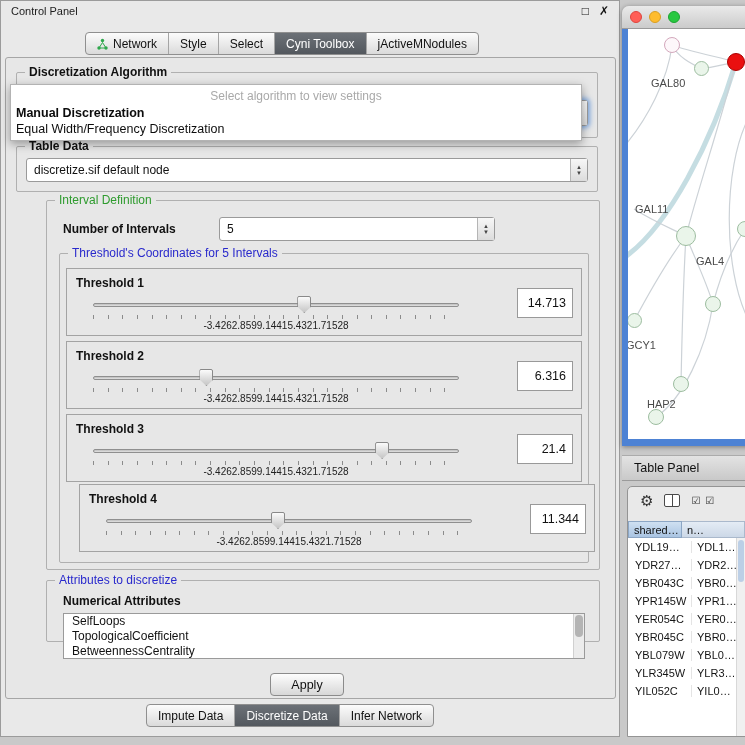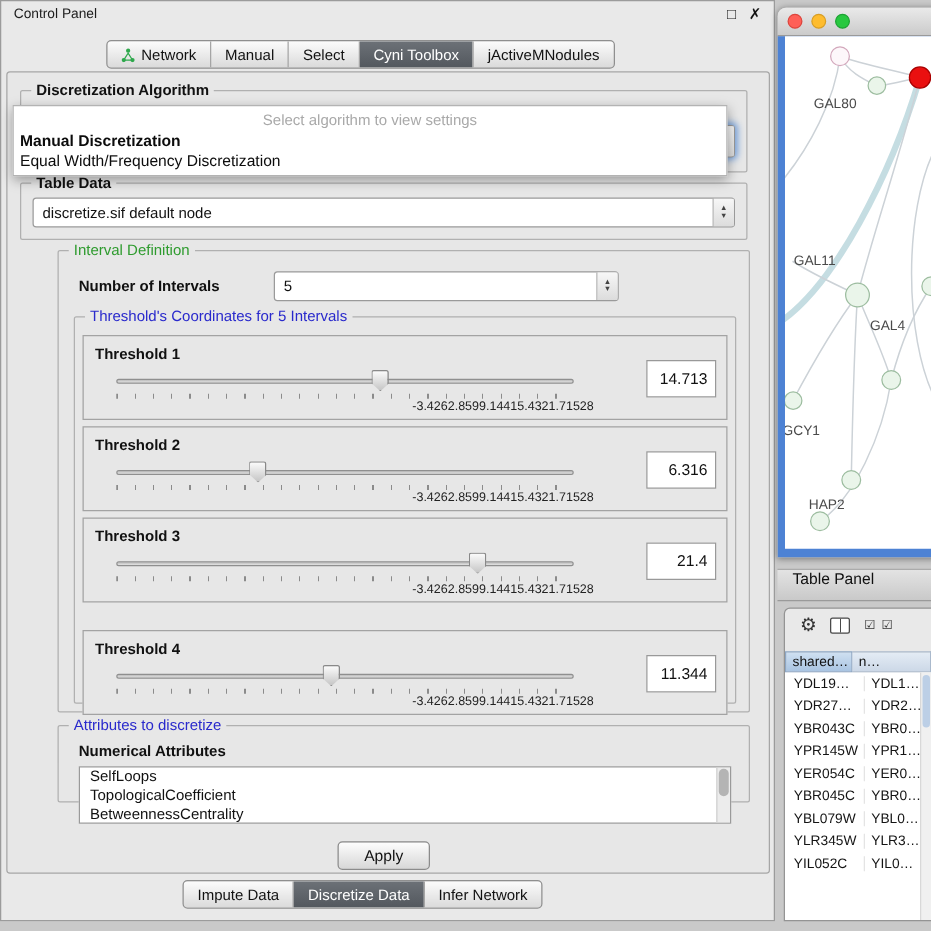--- a/index.html
+++ b/index.html
@@ -59,21 +59,21 @@
   .track { position:absolute; left:0; right:0; top:8px; height:4px;
            background:linear-gradient(#bdbdbd,#e3e3e3); border:1px solid #8f8f8f;
            border-radius:3px; }
   .thumb { position:absolute; top:1px; width:14px; height:17px;
            background:linear-gradient(#fbfbfb,#c6c6c6); border:1px solid #898989;
            clip-path:polygon(0 0,100% 0,100% 62%,50% 100%,0 62%);
            border-radius:2px; }
   .ticks { position:absolute; left:26px; top:46px; width:366px; height:4px;
            background-image:repeating-linear-gradient(90deg,#8b8b8b 0 1px,transparent 1px 14.64px); }
   .scale { position:absolute; left:10px; top:51px; width:398px; display:flex;
-           justify-content:flex-end; font-size:10px; color:#222; }
+           justify-content:center; font-size:10px; color:#222; }
   .value-box { position:absolute; right:8px; top:19px; width:56px; height:30px;
                background:#fff; border:1px solid #999; font-size:12.5px; color:#111;
                display:flex; align-items:center; justify-content:flex-end;
                padding-right:6px; }
 
   .bold-label { position:absolute; font-size:12px; font-weight:bold; color:#111; }
 
   .listbox { position:absolute; background:#fff; border:1px solid #9a9a9a;
              overflow:hidden; }
   .list-item { font-size:12px; color:#111; padding-left:8px; height:15px;
@@ -106,21 +106,21 @@
   .node { position:absolute; border-radius:50%; z-index:2; }
   .node.green { background:#eaf5ea; border:1.5px solid #9dbda0; }
   .node.pale  { background:#fdf7fa; border:1.5px solid #d3a8bc; }
   .node.red   { background:#ea1010; border:1.5px solid #aa0000; }
   .net-label { position:absolute; font-size:11px; color:#4a4a4a; z-index:3;
                white-space:nowrap; }
 
   
   .tp-header { position:absolute; left:622px; top:455px; width:123px; height:26px;
                background:linear-gradient(#e3e3e3,#c9c9c9); border-top:1px solid #ababab;
-               border-bottom:1px solid #9a9a9a; display:flex; align-items:flex-start;
+               border-bottom:1px solid #9a9a9a; display:flex; align-items:center;
                padding-left:12px; font-size:12.5px; color:#111; }
   .tablewin { position:absolute; left:627px; top:486px; width:119px; height:251px;
               background:#e9e9e9; border:1px solid #949494; border-radius:5px 0 0 0;
               overflow:hidden; }
   .tw-toolbar { height:26px; display:flex; align-items:center; gap:11px;
                 padding-left:12px; }
   .gear { font-size:15px; color:#333; line-height:1; }
   .col-icon { width:16px; height:13px; border:1px solid #4a4a4a; border-radius:2px;
               background:linear-gradient(90deg,#fff 7px,#4a4a4a 7px 8px,#fff 8px); }
   .checks { font-size:10px; color:#333; letter-spacing:1px; white-space:nowrap; }
@@ -160,21 +160,21 @@
       <div class="seg">
         <svg width="11" height="12" viewBox="0 0 11 12">
           <path d="M2 10 L5.5 4.5 L9 10 M2 10 L9 10" stroke="#2ea84c" stroke-width="1" fill="none"></path>
           <circle cx="5.5" cy="2.5" r="1.7" fill="#2ea84c"></circle>
           <circle cx="2" cy="10" r="1.7" fill="#2ea84c"></circle>
           <circle cx="9" cy="10" r="1.7" fill="#2ea84c"></circle>
         </svg>
         <span>Network</span>
       </div>
       <div class="seg">
-        <span>Manual</span>
+        <span>Style</span>
       </div>
       <div class="seg">
         <span>Select</span>
       </div>
       <div class="seg selected">
         <span>Cyni Toolbox</span>
       </div>
       <div class="seg">
         <span>jActiveMNodules</span>
       </div>
@@ -272,21 +272,21 @@
               <span>-3.426</span>
               <span>2.859</span>
               <span>9.144</span>
               <span>15.43</span>
               <span>21.715</span>
               <span>28</span>
             </div>
             <div class="value-box">21.4</div>
           </div>
 
-          <div class="thr-panel" style="top:250px;">
+          <div class="thr-panel" style="top:230px;margin-left:13px;">
             <div class="thr-label">Threshold 4</div>
             <div class="slider-zone">
               <div class="track"></div>
               <div class="thumb" style="left: calc(47% - 7px);"></div>
             </div>
             <div class="ticks"></div>
             <div class="scale">
               <span>-3.426</span>
               <span>2.859</span>
               <span>9.144</span>

